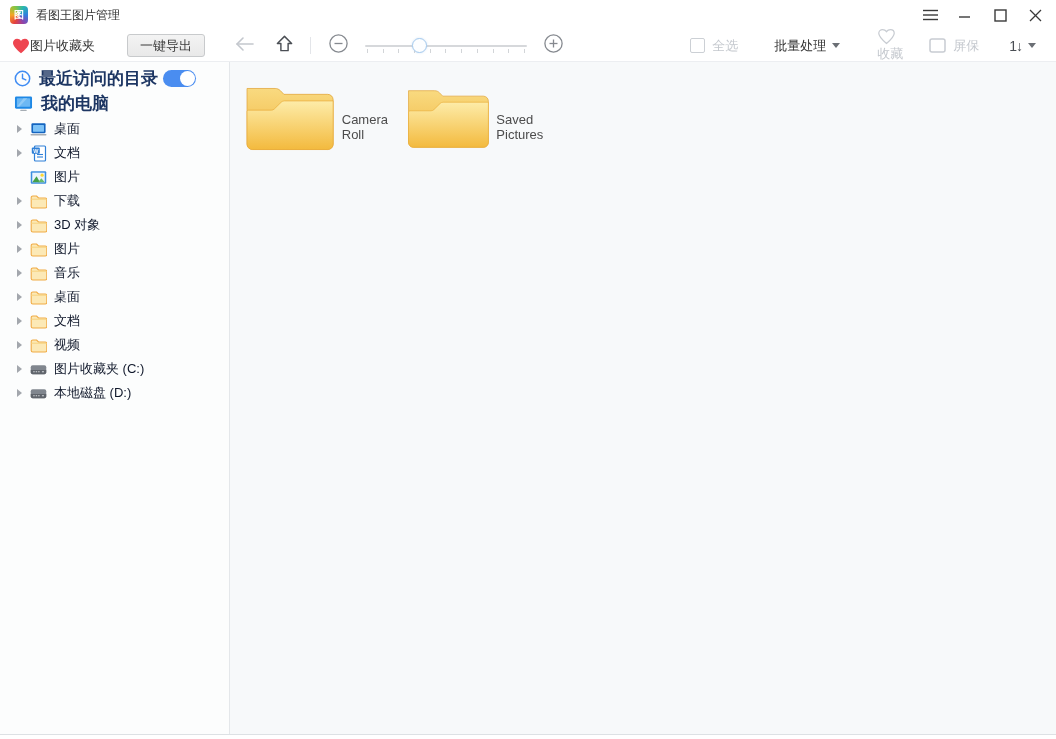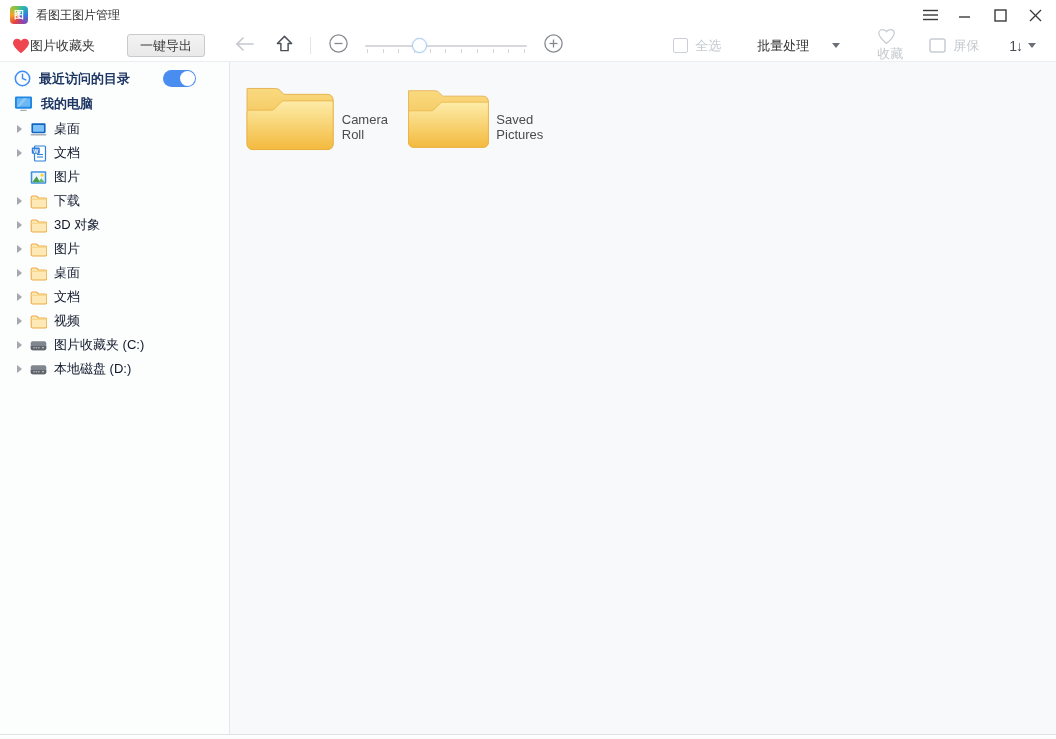--- a/index.html
+++ b/index.html
@@ -33,32 +33,32 @@
   .slider-ticks i { width:1px; height:4px; background:#d2d5d8; }
   .slider-handle { position:absolute; top:2px; width:15px; height:15px; margin-left:-8px; border-radius:50%;
                    background:#fdfeff; border:1px solid #a6cbee; box-shadow:0 0 2px rgba(120,170,220,.35); }
   .zoom-plus { margin-left:17px; }
   .tb-right { margin-left:auto; display:flex; align-items:center; }
   .tb-group { display:flex; align-items:center; }
   .tb-checkbox { width:15px; height:15px; border:1px solid #ccd0d5; border-radius:2px; background:#fff; }
   .lbl-disabled { font-size:13px; color:#c4c8ce; margin-left:7px; }
   .lbl-enabled { font-size:13px; color:#333; }
   .caret { width:0; height:0; border-left:4px solid transparent; border-right:4px solid transparent; border-top:5px solid #6b6f75; margin-left:6px; }
-  .gap36 { margin-left:36px;gap:17px; } .gap30 { margin-left:30px;flex-direction:column; } .gap26 { margin-left:26px; }
+  .gap36 { margin-left:36px; } .gap30 { margin-left:30px;flex-direction:column; } .gap26 { margin-left:26px; }
   .sort-wrap { margin-left:30px; display:flex; align-items:center; }
   .sort-txt { font-size:14px; color:#4a4e54; letter-spacing:-1px; }
 
   
   .body { display:flex; height:673px; border-bottom:1px solid #dde1e4; }
   .footstrip { height:3px; background:#fff; }
 
   
   .sidebar { width:230px; background:#fcfdfd; border-right:1px solid #e4e7ea; padding-top:4px; flex:0 0 auto; }
   .side-row { display:flex; align-items:center; height:25px; padding:0 14px; }
-  .side-row .biglabel { margin-left:8px; font-size:13px; font-weight:bold; color:#1d3663; }
+  .side-row .biglabel { margin-left:8px; font-size:17px; font-weight:bold; color:#1d3663; }
   .toggle { margin-left:auto; margin-right:19px; width:33px; height:17px; border-radius:9px; background:#4a8df0; position:relative; }
   .toggle-knob { position:absolute; right:1px; top:1px; width:15px; height:15px; border-radius:50%; background:#fff; }
   .tree { margin-top:1px; }
   .trow { display:flex; align-items:center; height:24px; padding-left:17px; }
   .tri { width:0; height:0; border-top:4px solid transparent; border-bottom:4px solid transparent; border-left:5px solid #a3a7ad; margin-right:8px; flex:0 0 auto; }
   .tri.hidden { visibility:hidden; }
   .ticon { width:17px; height:17px; margin-right:7px; flex:0 0 auto; display:flex; align-items:center; justify-content:center; }
   .tlabel { font-size:13px; color:#0f172a; white-space:nowrap; }
 
   
@@ -280,20 +280,30 @@
           <span class="tri"></span>
           <span class="ticon">
             <svg width="17" height="15" viewBox="0 0 17 15">
               <path d="M1.2 3.6 c0-.9 .7-1.6 1.6-1.6 h3.8 l1.9 2 h6.7 c.9 0 1.6 .7 1.6 1.6 v6.8 c0 .9-.7 1.6-1.6 1.6 H2.8 c-.9 0-1.6-.7-1.6-1.6 Z" fill="#fce9b6" stroke="#f0ab45" stroke-width="1.1"></path>
               <path d="M1.2 5.2 h15.6" stroke="#f6d27e" stroke-width="1"></path>
             </svg>
           </span>
           <span class="tlabel">图片</span>
         </div>
 
+        <div class="trow">
+          <span class="tri"></span>
+          <span class="ticon">
+            <svg width="17" height="15" viewBox="0 0 17 15">
+              <path d="M1.2 3.6 c0-.9 .7-1.6 1.6-1.6 h3.8 l1.9 2 h6.7 c.9 0 1.6 .7 1.6 1.6 v6.8 c0 .9-.7 1.6-1.6 1.6 H2.8 c-.9 0-1.6-.7-1.6-1.6 Z" fill="#fce9b6" stroke="#f0ab45" stroke-width="1.1"></path>
+              <path d="M1.2 5.2 h15.6" stroke="#f6d27e" stroke-width="1"></path>
+            </svg>
+          </span>
+          <span class="tlabel">音乐</span>
+        </div>
 
         <div class="trow">
           <span class="tri"></span>
           <span class="ticon">
             <svg width="17" height="15" viewBox="0 0 17 15">
               <path d="M1.2 3.6 c0-.9 .7-1.6 1.6-1.6 h3.8 l1.9 2 h6.7 c.9 0 1.6 .7 1.6 1.6 v6.8 c0 .9-.7 1.6-1.6 1.6 H2.8 c-.9 0-1.6-.7-1.6-1.6 Z" fill="#fce9b6" stroke="#f0ab45" stroke-width="1.1"></path>
               <path d="M1.2 5.2 h15.6" stroke="#f6d27e" stroke-width="1"></path>
             </svg>
           </span>
           <span class="tlabel">桌面</span>

